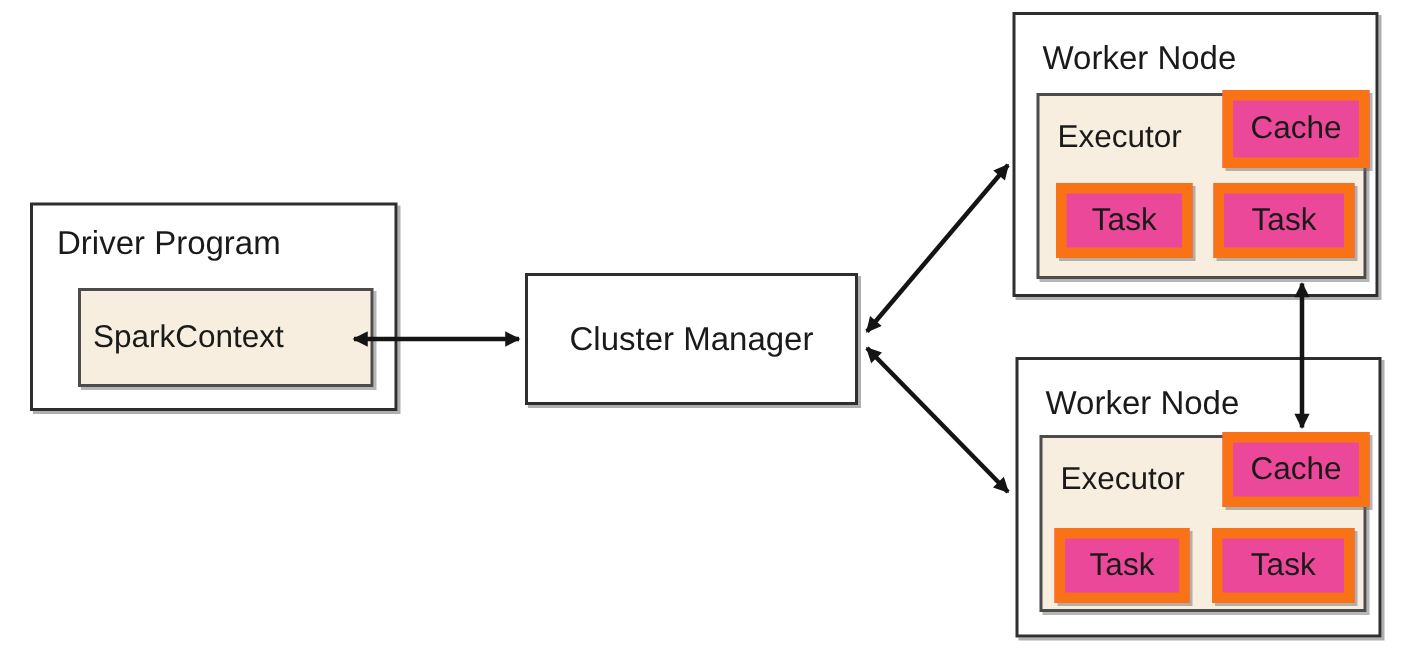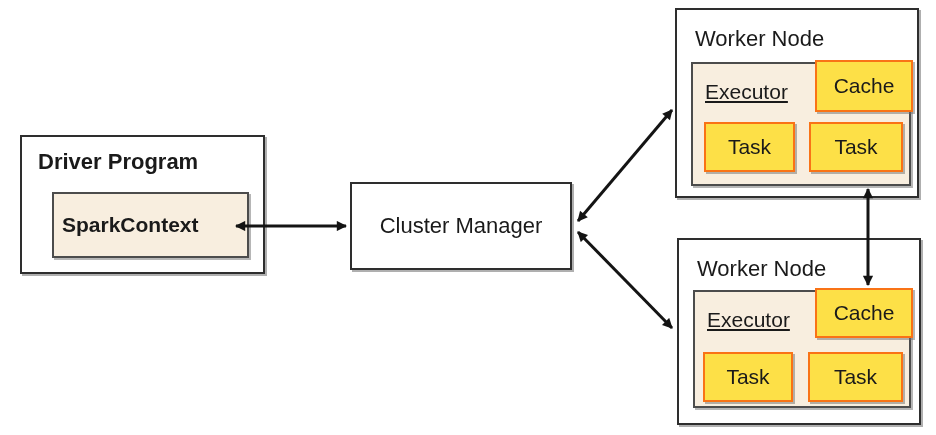--- a/index.html
+++ b/index.html
@@ -25,40 +25,39 @@
     border: 2px solid #2e2e2e;
     box-shadow: 2px 2px 0 rgba(110,110,110,0.55);
     text-align: center;
   }
   .cream {
     background: #f8eedf;
     border: 2px solid #4c4c4c;
     box-shadow: 2px 2px 0 rgba(110,110,110,0.5);
   }
   .tan {
-    background: #fde047;
-    border: 2px solid #f97316;
+    background: #ec4899;
+    border: 7px solid #f97316;
     box-shadow: 2px 2px 0 rgba(110,110,110,0.5);
     display: flex;
     align-items: center;
     justify-content: center;
     font-size: 21px;
   }
   .outer-label {
     position: absolute;
     font-size: 22px;
     white-space: nowrap;
   }
   .exec-label {
     position: absolute;
     left: 12px;
     top: 16px;
     font-size: 21px;
     white-space: nowrap;
-    text-decoration: underline;
   }
   .spark-box {
     display: flex;
     align-items: center;
     padding-left: 8px;
     font-size: 21px;
   }
   .center-label {
     display: flex;
     align-items: center;
@@ -72,21 +71,21 @@
     width: 936px;
     height: 435px;
     pointer-events: none;
   }
 </style>
 </head>
 <body>
 
 <div class="canvas">
 
-  <div class="box outer" style="left:20px; top:135px; width:245px; height:139px;font-weight:bold;">
+  <div class="box outer" style="left:20px; top:135px; width:245px; height:139px;">
     <div class="outer-label" style="left:16px; top:12px;">Driver Program</div>
     <div class="box cream spark-box" style="left:30px; top:55px; width:197px; height:66px;">SparkContext</div>
   </div>
 
   <div class="box outer center-label" style="left:350px; top:182px; width:222px; height:88px;">Cluster Manager</div>
 
   <div class="box outer" style="left:675px; top:8px; width:244px; height:190px;">
     <div class="outer-label" style="left:18px; top:16px;">Worker Node</div>
     <div class="box cream" style="left:14px; top:52px; width:220px; height:124px;">
       <span class="exec-label">Executor</span>

